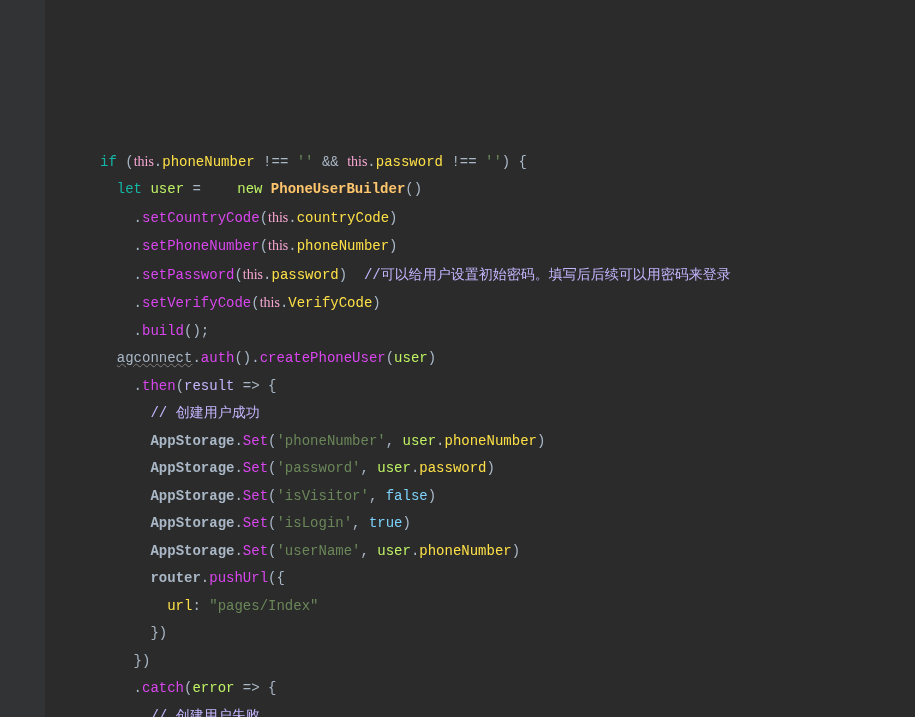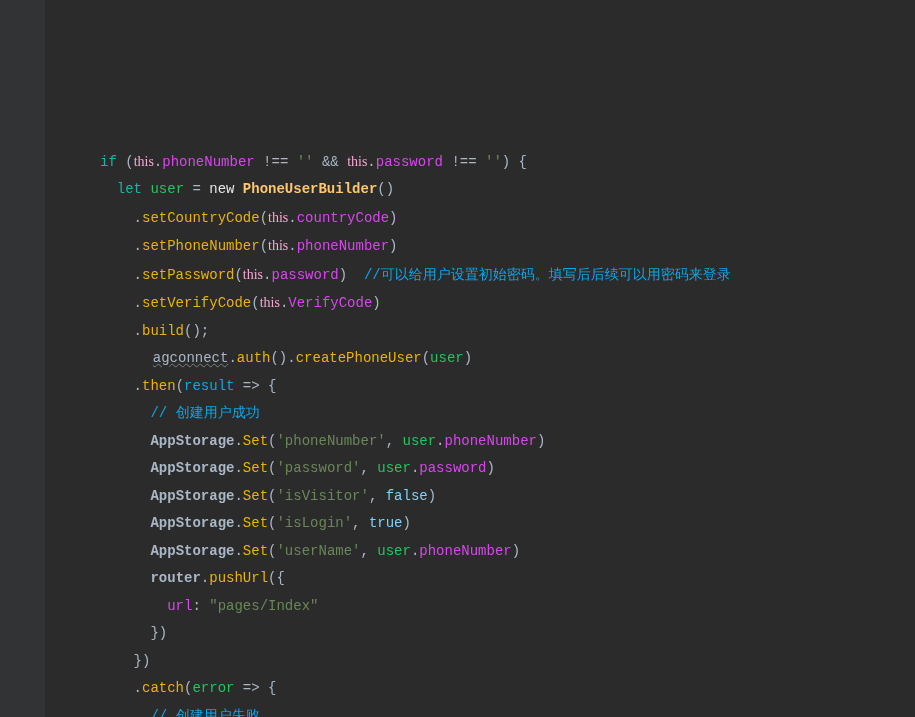--- a/index.html
+++ b/index.html
@@ -11,34 +11,33 @@
     color: #a9b7c6;
     white-space: pre;
     padding: 10px 0 10px 0;
     overflow-x: auto;
   }
   .code-container {
     padding-left: 100px;
   }
   .kw { color: #14b8a6; }
   .this { color: #f9a8d4; font-family: Liberation Serif, serif; }
-  .new { color: #e5e5e5; }
+  .new { color: #bef264; margin-left: 28px; }
   .str { color: #6a8759; }
   .cls { color: #a9b7c6; font-weight: bold; }
   .type { color: #ffc66d; font-weight: bold; }
-  .method { color: #eab308; margin-top: 44px; }
-  .prop { color: #d946ef; }
-  .comment { color: #0ea5e9; }
+  .method { color: #d946ef; margin-top: 44px; }
+  .prop { color: #fde047; }
+  .comment { color: #c4b5fd; }
   .punct { color: #a9b7c6; }
-  .param { color: #22c55e; }
+  .param { color: #bef264; }
   .bool { color: #7dd3fc; }
   .squiggle {
     text-decoration: underline wavy #808080;
     text-decoration-thickness: 1px;
-    margin-left: 36px;
   }
   .gutter {
     position: absolute;
     left: 0;
     top: 0;
     bottom: 0;
     width: 45px;
     background: #313335;
   }
 </style>

